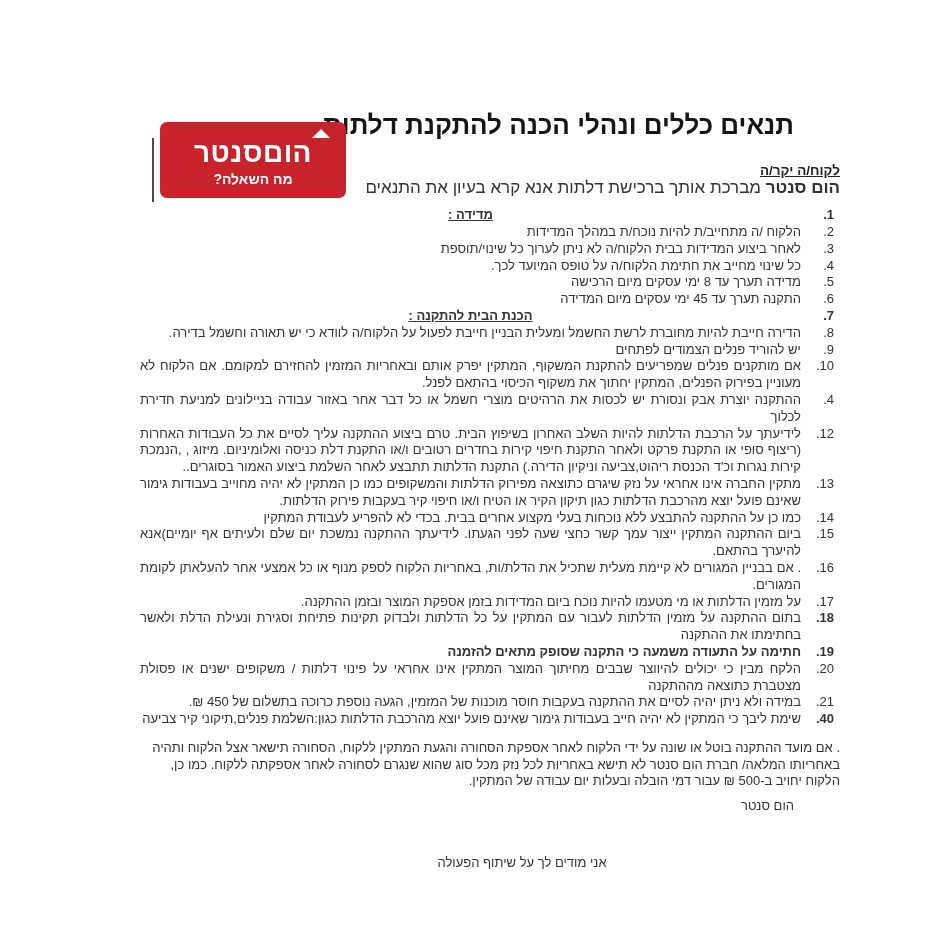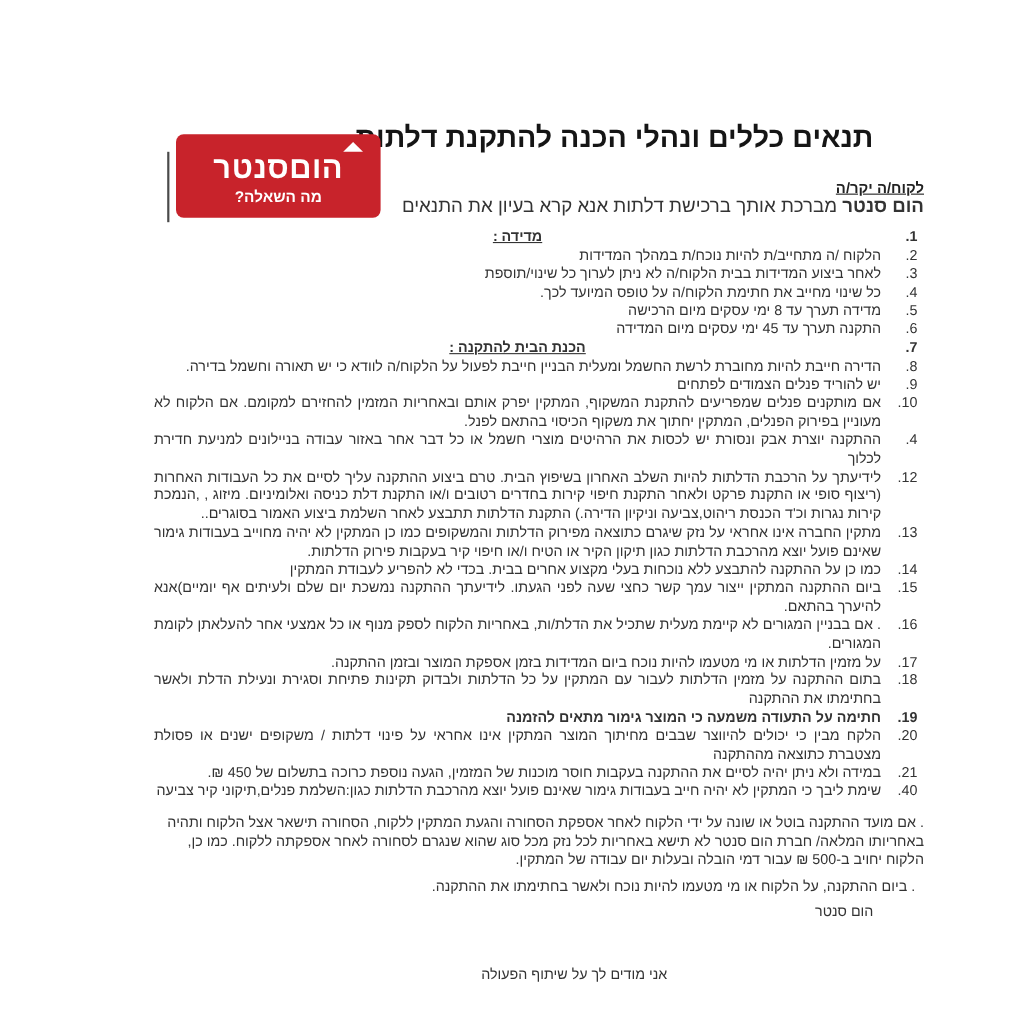--- a/index.html
+++ b/index.html
@@ -33,21 +33,21 @@
 
   .terms{margin-top:9px;font-size:13px;line-height:16.8px;}
   .term-row{display:flex;gap:9px;align-items:flex-start;}
   .term-num{flex:0 0 30px;box-sizing:border-box;padding-left:0;padding-right:6px;
     text-align:right;white-space:nowrap;direction:rtl;}
   .term-text{flex:1;text-align:justify;}
   .term-row.heading .term-num{font-weight:bold;}
   .term-row.heading .term-text{font-weight:bold;text-decoration:underline;text-align:center;}
   .term-row.bold .term-num,
   .term-row.bold .term-text{font-weight:bold;text-align:right;}
-  .term-row.bold-num .term-num{font-weight:normal;}
+  .term-row.bold-num .term-num{font-weight:bold;}
 
   .closing{margin:12px 0 0 0;font-size:13px;line-height:16.8px;text-align:right;}
   .presence{margin:8px 8px 0 0;font-size:13px;text-align:right;}
   .signature{margin:8px 46px 0 0;font-size:13px;text-align:right;}
   .sizes{margin:12px 0 0 0;font-size:13px;text-align:right;}
   .thanks{margin:42px 0 0 64px;font-size:13px;text-align:center;}
 </style>
 </head>
 <body>
 
@@ -156,42 +156,41 @@
     <span class="term-text">על מזמין הדלתות או מי מטעמו להיות נוכח ביום המדידות בזמן אספקת המוצר ובזמן ההתקנה.</span>
   </div>
 
   <div class="term-row bold-num">
     <span class="term-num">18.</span>
     <span class="term-text">בתום ההתקנה על מזמין הדלתות לעבור עם המתקין על כל הדלתות ולבדוק תקינות פתיחת וסגירת ונעילת הדלת ולאשר בחתימתו את ההתקנה</span>
   </div>
 
   <div class="term-row bold">
     <span class="term-num">19.</span>
-    <span class="term-text">חתימה על התעודה משמעה כי המוצר גימור מתאים להזמנה</span>
+    <span class="term-text">חתימה על התעודה משמעה כי התקנה שסופק מתאים להזמנה</span>
   </div>
 
   <div class="term-row">
     <span class="term-num">20.</span>
     <span class="term-text">הלקח מבין כי יכולים להיווצר שבבים מחיתוך המוצר המתקין אינו אחראי על פינוי דלתות / משקופים ישנים או פסולת מצטברת כתוצאה מההתקנה</span>
   </div>
 
   <div class="term-row">
     <span class="term-num">21.</span>
     <span class="term-text">במידה ולא ניתן יהיה לסיים את ההתקנה בעקבות חוסר מוכנות של המזמין, הגעה נוספת כרוכה בתשלום של 450 ₪.</span>
   </div>
 
   <div class="term-row bold-num">
     <span class="term-num">40.</span>
     <span class="term-text">שימת ליבך כי המתקין לא יהיה חייב בעבודות גימור שאינם פועל יוצא מהרכבת הדלתות כגון:השלמת פנלים,תיקוני קיר צביעה</span>
   </div>
 </div>
 
     <div class="closing">. אם מועד ההתקנה בוטל או שונה על ידי הלקוח לאחר אספקת הסחורה והגעת המתקין ללקוח, הסחורה תישאר אצל הלקוח ותהיה באחריותו המלאה/ חברת הום סנטר לא תישא באחריות לכל נזק מכל סוג שהוא שנגרם לסחורה לאחר אספקתה ללקוח. כמו כן, הלקוח יחויב ב-500 ₪ עבור דמי הובלה ובעלות יום עבודה של המתקין.</div>
 
-    <div class="presence">. ביום ההתקנה, על הלקוח או מי מטעמו להיות נוכח ולאשר בחתימתו את ההתקנה.</div>
 
     <div class="signature">הום סנטר</div>
 
 
     <div class="thanks">אני מודים לך על שיתוף הפעולה</div>
 
   </div>
 </div>
 
 </body></html>

